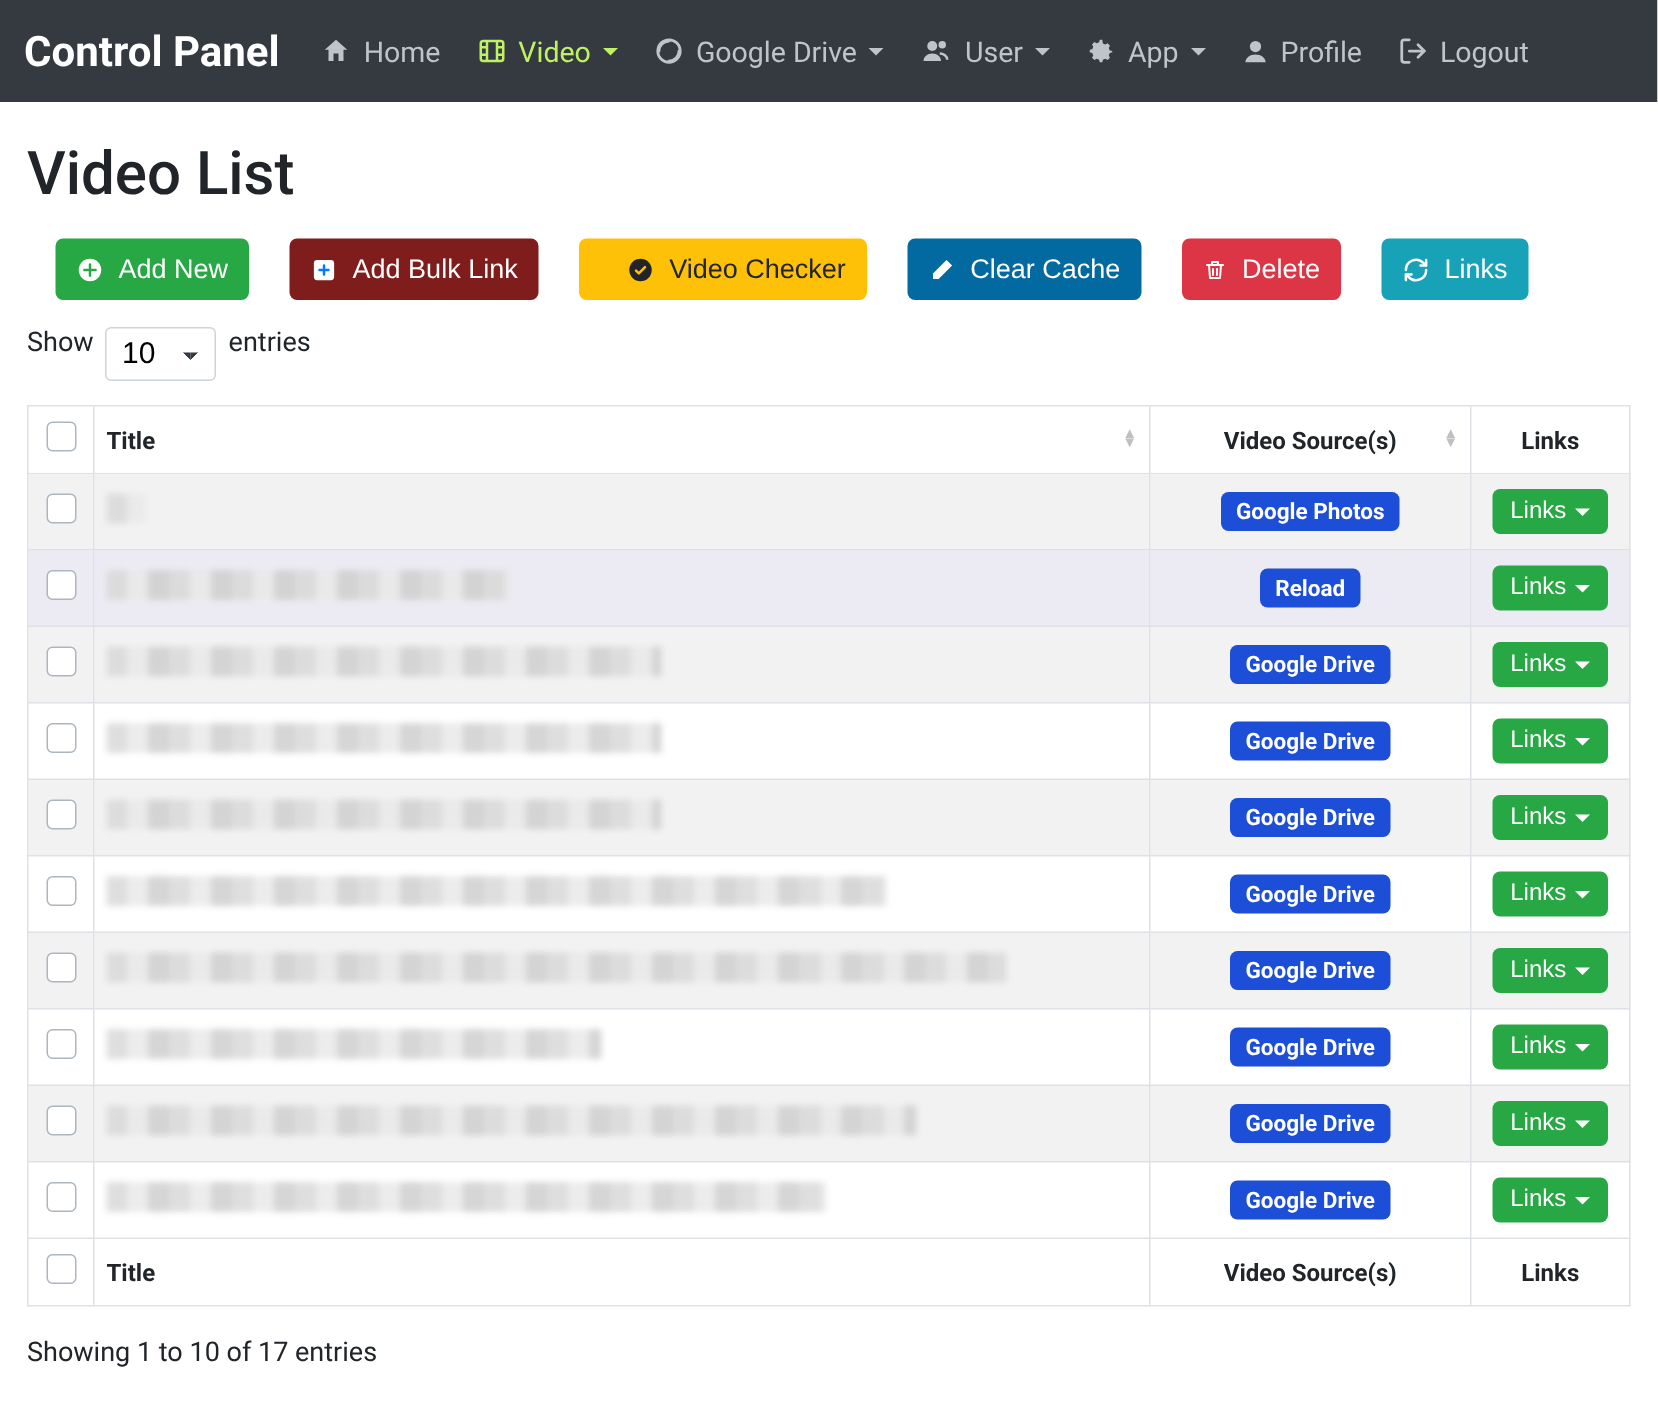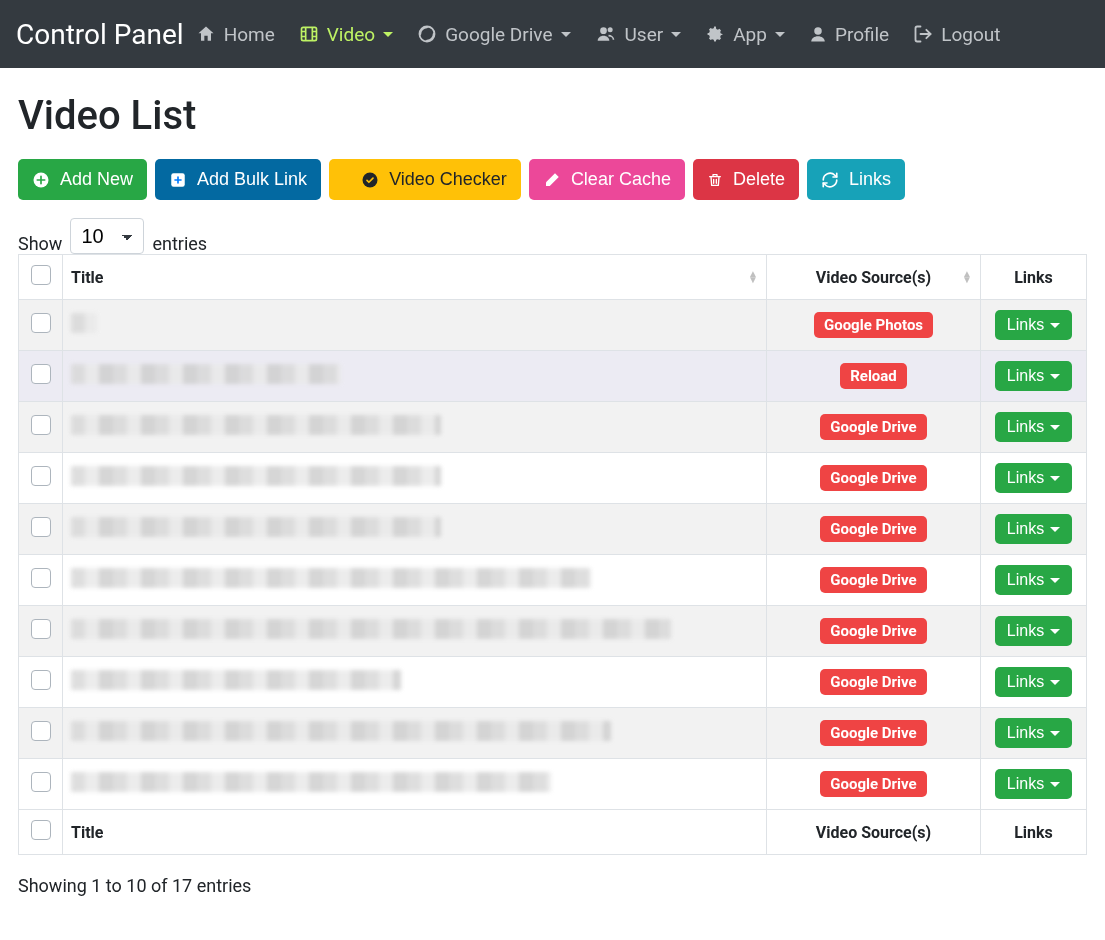--- a/index.html
+++ b/index.html
@@ -14,21 +14,22 @@
   .navbar {
     background: #343a40;
     display: flex;
     align-items: center;
     padding: 8px 16px;
     min-height: 68px;
   }
   .navbar-brand {
     color: #fff;
     font-size: 28px;
-    font-weight: 400;
+    font-weight: 700;
+    margin-right: 16px;
     white-space: nowrap;
   }
   .nav-item {
     display: flex;
     align-items: center;
     color: #c0c4c8;
     padding: 8px 12px;
     cursor: pointer;
     font-size: 19px;
     white-space: nowrap;
@@ -55,31 +56,32 @@
   .btn {
     display: inline-flex;
     align-items: center;
     padding: 8px 14px;
     font-size: 18px;
     border: none;
     border-radius: 5px;
     color: #fff;
     cursor: pointer;
     line-height: 1.4;
+    margin-left: 19px;
   }
   .btn .icon { margin-right: 10px; }
   .btn-green   { background: #28a745; }
-  .btn-blue    { background: #0369a1; }
+  .btn-blue    { background: #7f1d1d; }
   .btn-yellow  { background: #ffc107; color: #212529; padding-left: 32px; }
-  .btn-gray    { background: #ec4899; }
+  .btn-gray    { background: #0369a1; }
   .btn-red     { background: #dc3545; }
   .btn-teal    { background: #17a2b8; }
 
   
-  .length-control { display: flex; align-items: flex-end; gap: 8px; margin-bottom: 0; font-size: 18px; }
+  .length-control { display: flex; align-items: flex-start; gap: 8px; margin-bottom: 16px; font-size: 18px; }
   .length-control select {
     padding: 6px 28px 6px 10px;
     border: 1px solid #ced4da;
     border-radius: 4px;
     font-size: 20px;
     background: #fff;
     appearance: none;
     background-image: linear-gradient(45deg, transparent 50%, #343a40 50%), linear-gradient(135deg, #343a40 50%, transparent 50%);
     background-position: calc(100% - 16px) 16px, calc(100% - 11px) 16px;
     background-size: 5px 5px, 5px 5px;
@@ -122,21 +124,21 @@
     width: 20px; height: 20px;
     border: 1px solid #adb5bd;
     border-radius: 4px;
     display: inline-block;
     background: #fff;
     cursor: pointer;
   }
 
   .badge {
     display: inline-block;
-    background: #ef4444;
+    background: #1d4ed8;
     color: #fff;
     font-weight: 700;
     font-size: 15px;
     padding: 4px 10px;
     border-radius: 5px;
     white-space: nowrap;
   }
 
   .links-btn {
     display: inline-flex;

